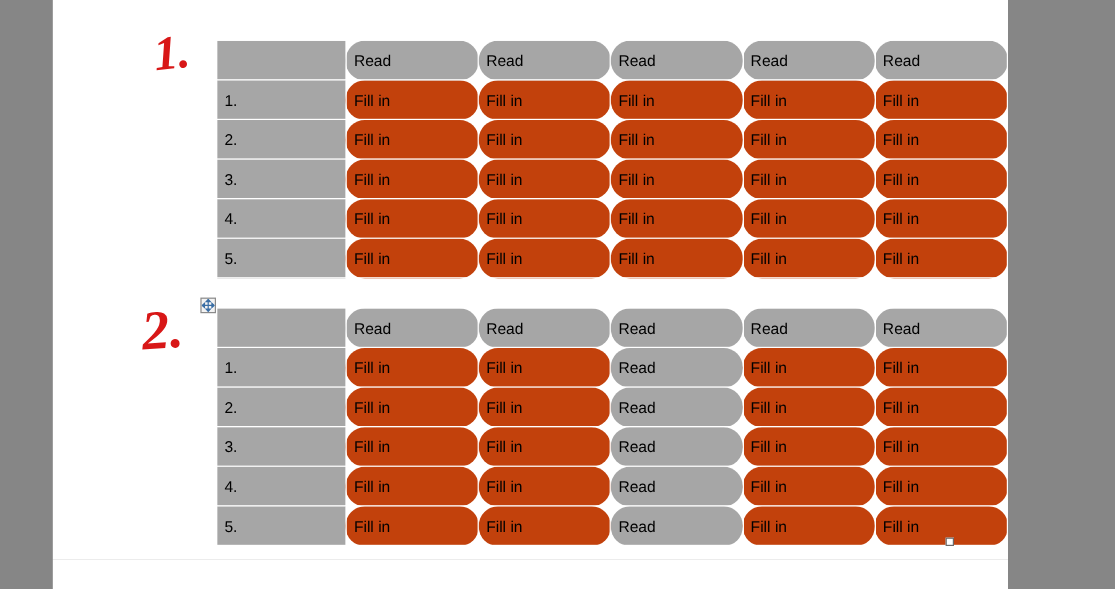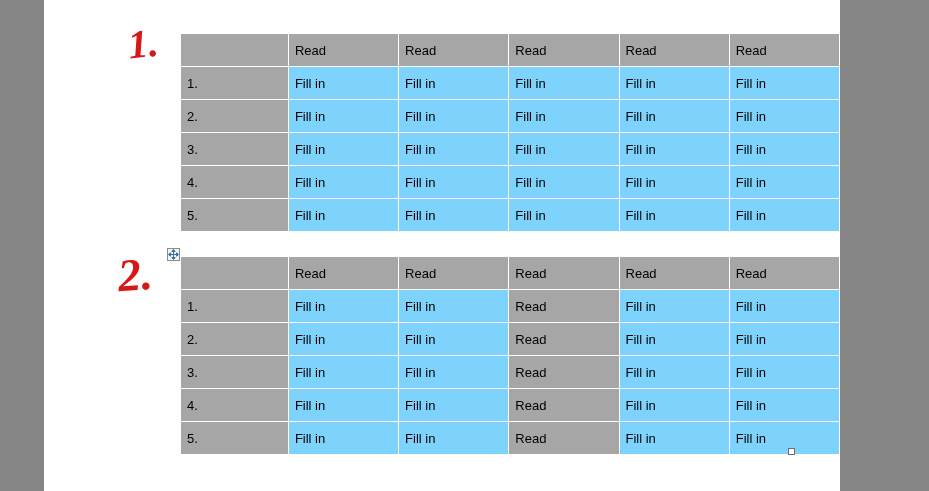--- a/index.html
+++ b/index.html
@@ -87,23 +87,23 @@
   }
   .tbl td {
     border: 1px solid #ffffff;
     height: 24px;
     padding: 4px 6px 4px 6px;
     vertical-align: middle;
     font-size: 13px;
     line-height: 15px;
   }
   .c-gray { background: #a6a6a6; }
-  .c-orange { background: #7dd3fc; margin-left: 42px; }
+  .c-orange { background: #c2410c; margin-left: 42px; }
   .col-idx { width: 101px; }
-  .col-d { width: 102px; }
+  .col-d { width: 102px; border-radius: 16px; }
 
   .tbl-1 { left: 136px; top: 33px; }
   .tbl-2 { left: 136px; top: 256px; }
 
   
   .table-handle {
     position: absolute;
     left: 123px;
     top: 248px;
     width: 13px;

